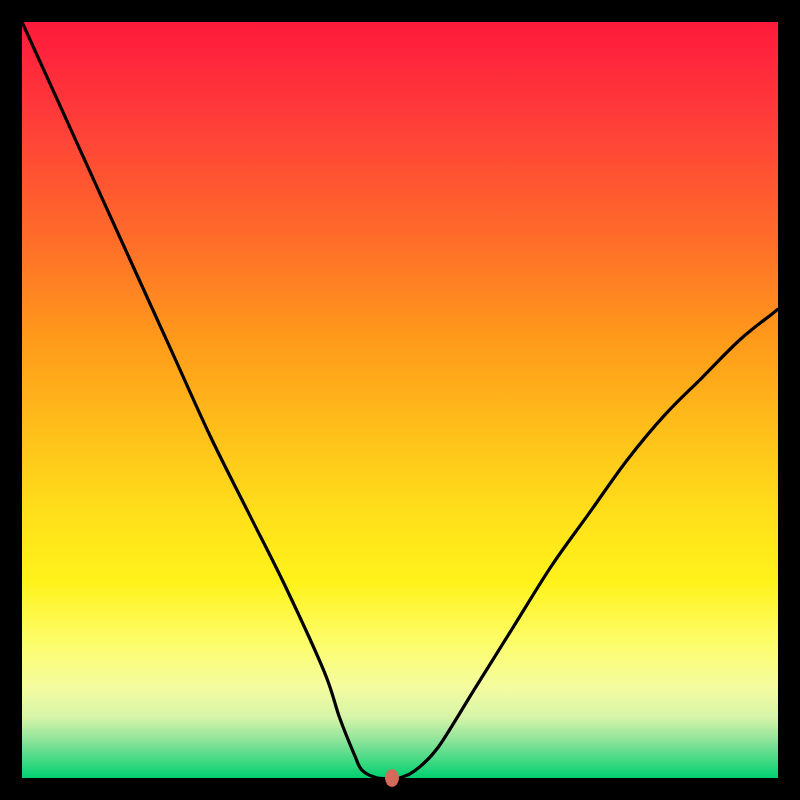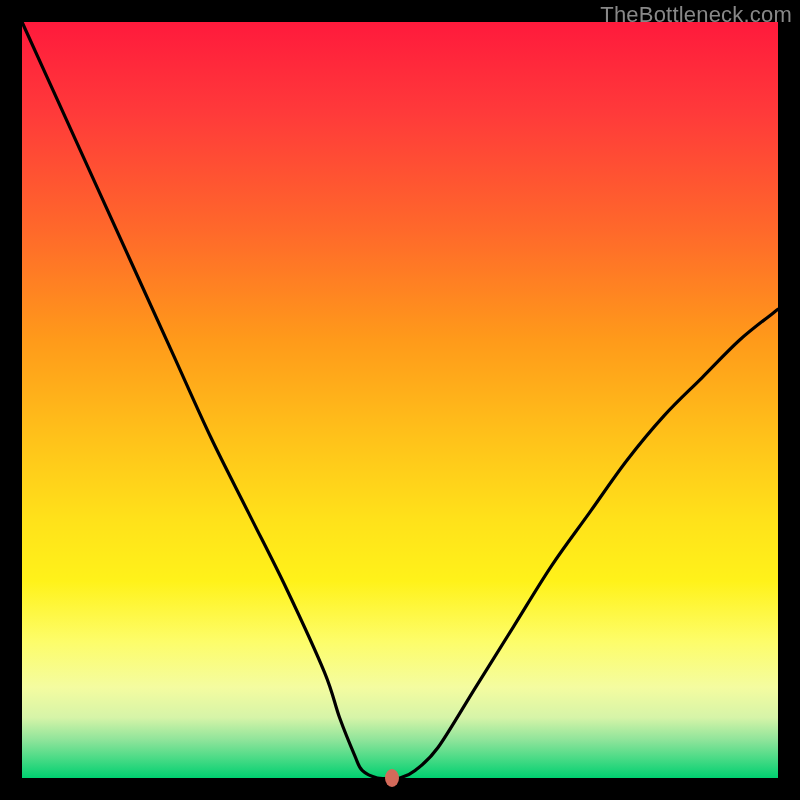--- a/index.html
+++ b/index.html
@@ -69,14 +69,13 @@
 
 <div class="frame">
   <div class="plot"></div>
 
   <svg class="curve" viewBox="0 0 756 756" preserveAspectRatio="none">
     <path id="curve-path" d="M 0.00 0.00 C 6.30 13.86, 25.20 55.44, 37.80 83.16 C 50.40 110.88, 63.00 138.60, 75.60 166.32 C 88.20 194.04, 100.80 221.76, 113.40 249.48 C 126.00 277.20, 138.60 304.92, 151.20 332.64 C 163.80 360.36, 176.40 389.34, 189.00 415.80 C 201.60 442.26, 214.20 466.20, 226.80 491.40 C 239.40 516.60, 252.00 540.54, 264.60 567.00 C 277.20 593.46, 293.58 628.74, 302.40 650.16 C 311.22 671.58, 312.48 681.66, 317.52 695.52 C 322.56 709.38, 328.86 724.50, 332.64 733.32 C 336.42 742.14, 336.42 744.66, 340.20 748.44 C 343.98 752.22, 350.28 754.74, 355.32 756.00 C 360.36 757.26, 366.66 756.00, 370.44 756.00 C 374.22 756.00, 374.22 757.26, 378.00 756.00 C 381.78 754.74, 386.82 753.48, 393.12 748.44 C 399.42 743.40, 405.72 739.62, 415.80 725.76 C 425.88 711.90, 441.00 685.44, 453.60 665.28 C 466.20 645.12, 478.80 624.96, 491.40 604.80 C 504.00 584.64, 516.60 563.22, 529.20 544.32 C 541.80 525.42, 554.40 509.04, 567.00 491.40 C 579.60 473.76, 592.20 454.86, 604.80 438.48 C 617.40 422.10, 630.00 406.98, 642.60 393.12 C 655.20 379.26, 667.80 367.92, 680.40 355.32 C 693.00 342.72, 705.60 328.86, 718.20 317.52 C 730.80 306.18, 749.70 292.32, 756.00 287.28" fill="none" stroke="#000" stroke-width="3.2" stroke-linejoin="round" stroke-linecap="round"></path>
   </svg>
 
   <div id="marker" class="marker" style="left: 392.44px; top: 778px;"></div>
 
-  <div class="watermark">TheBottleneck.com</div>
 </div>
 
 </body></html>

